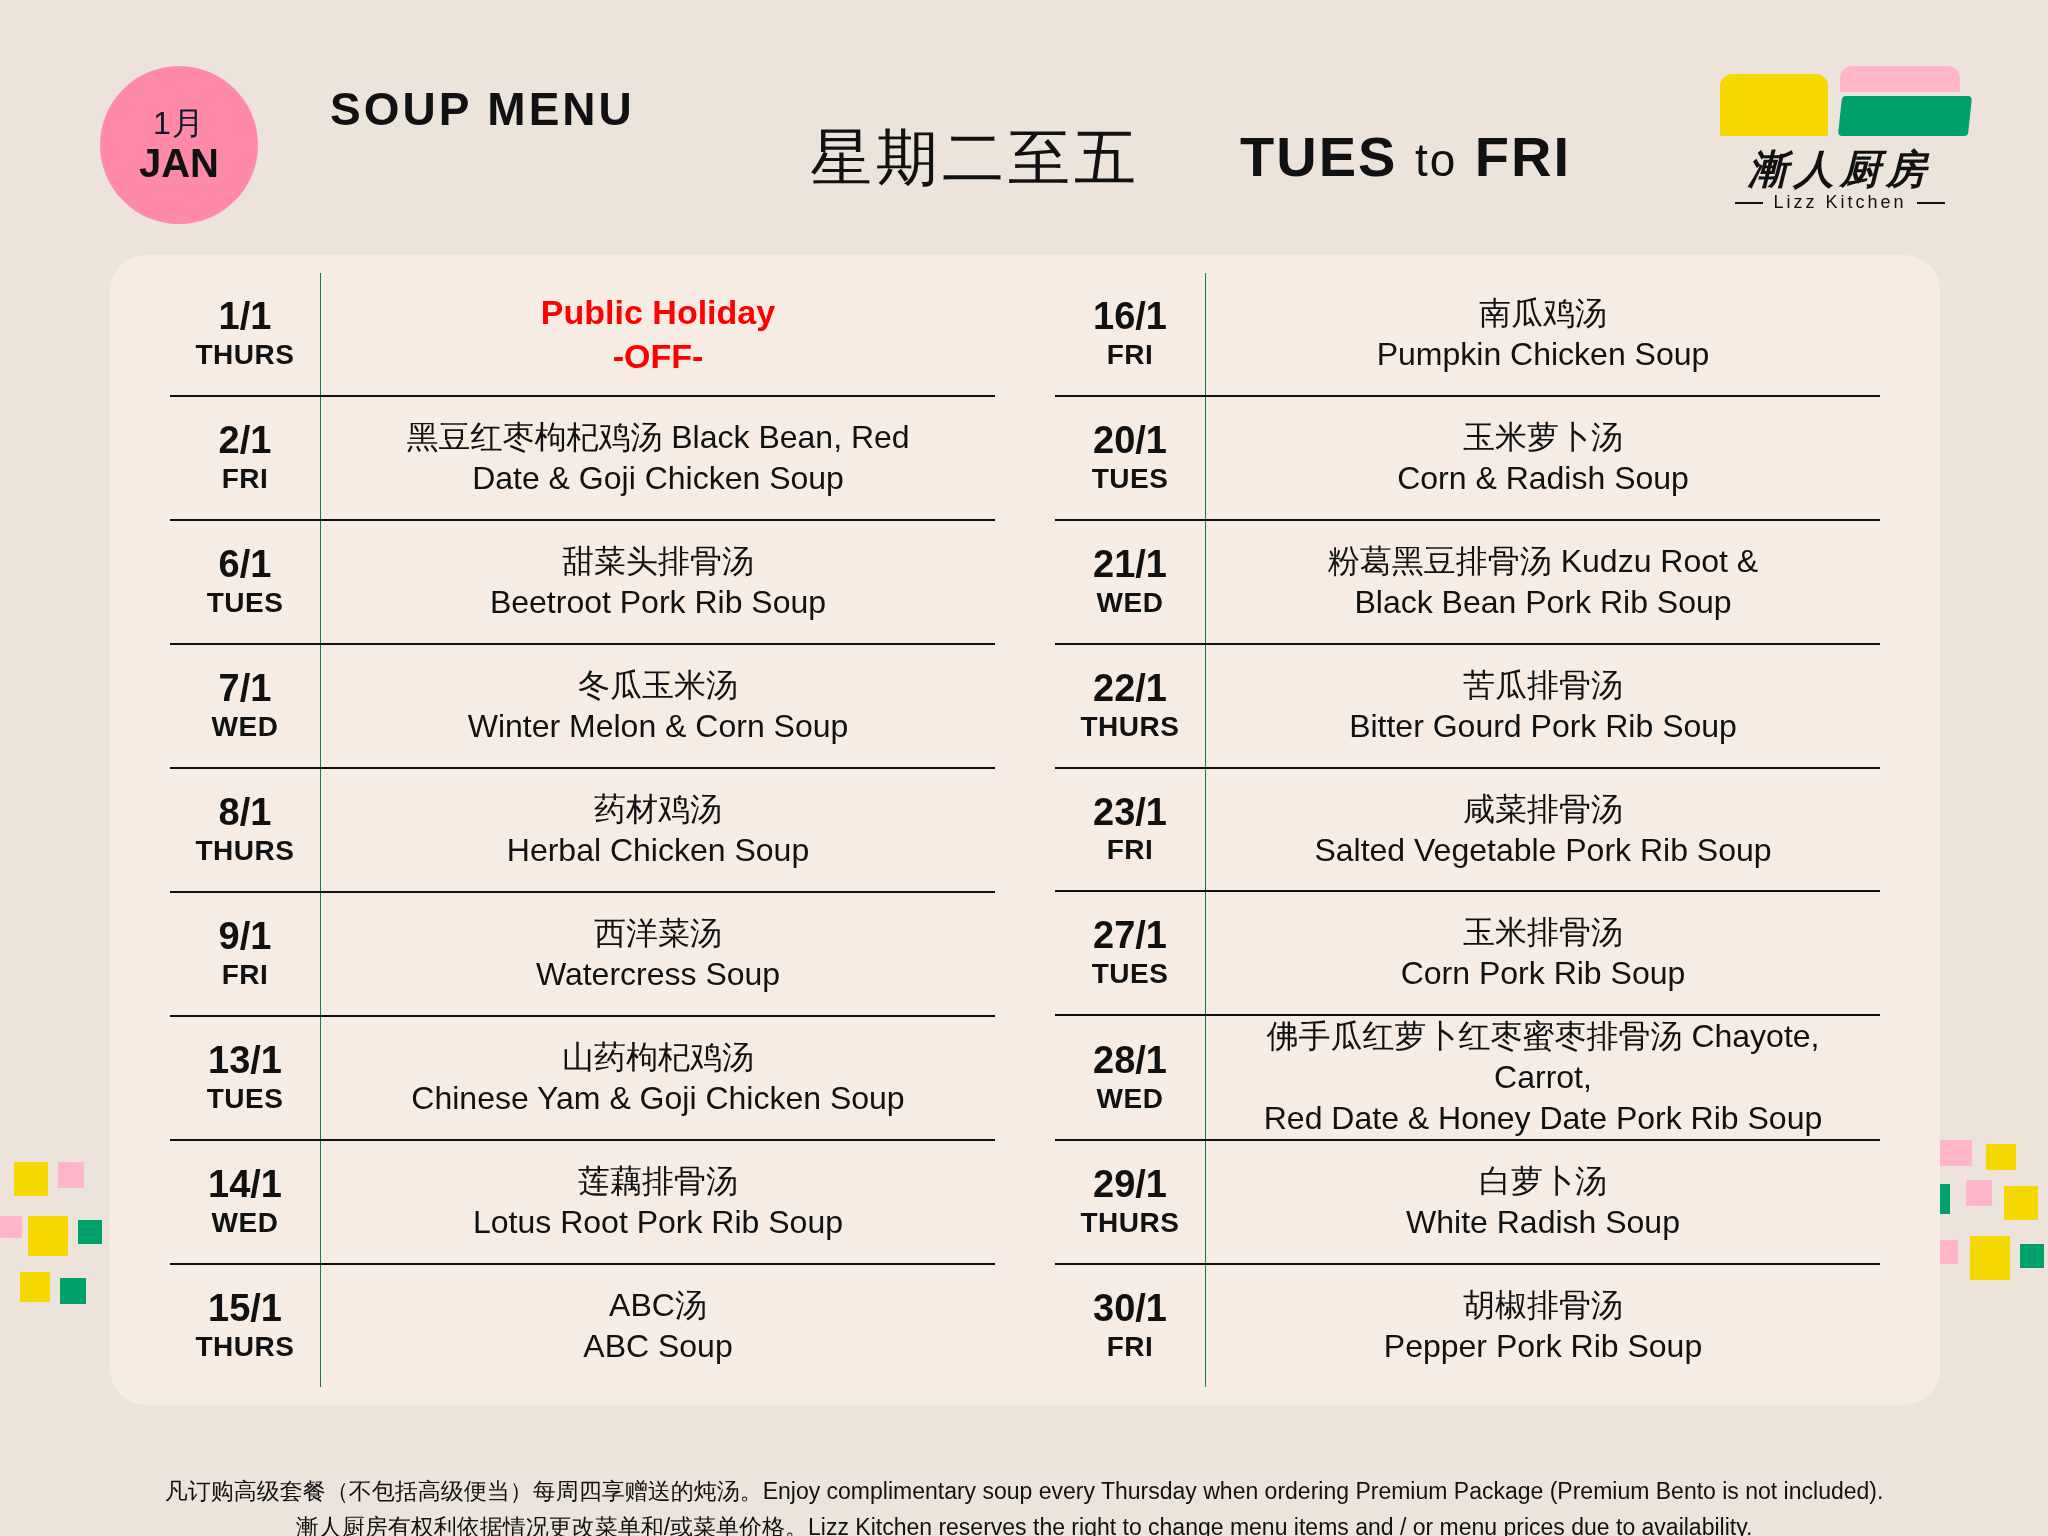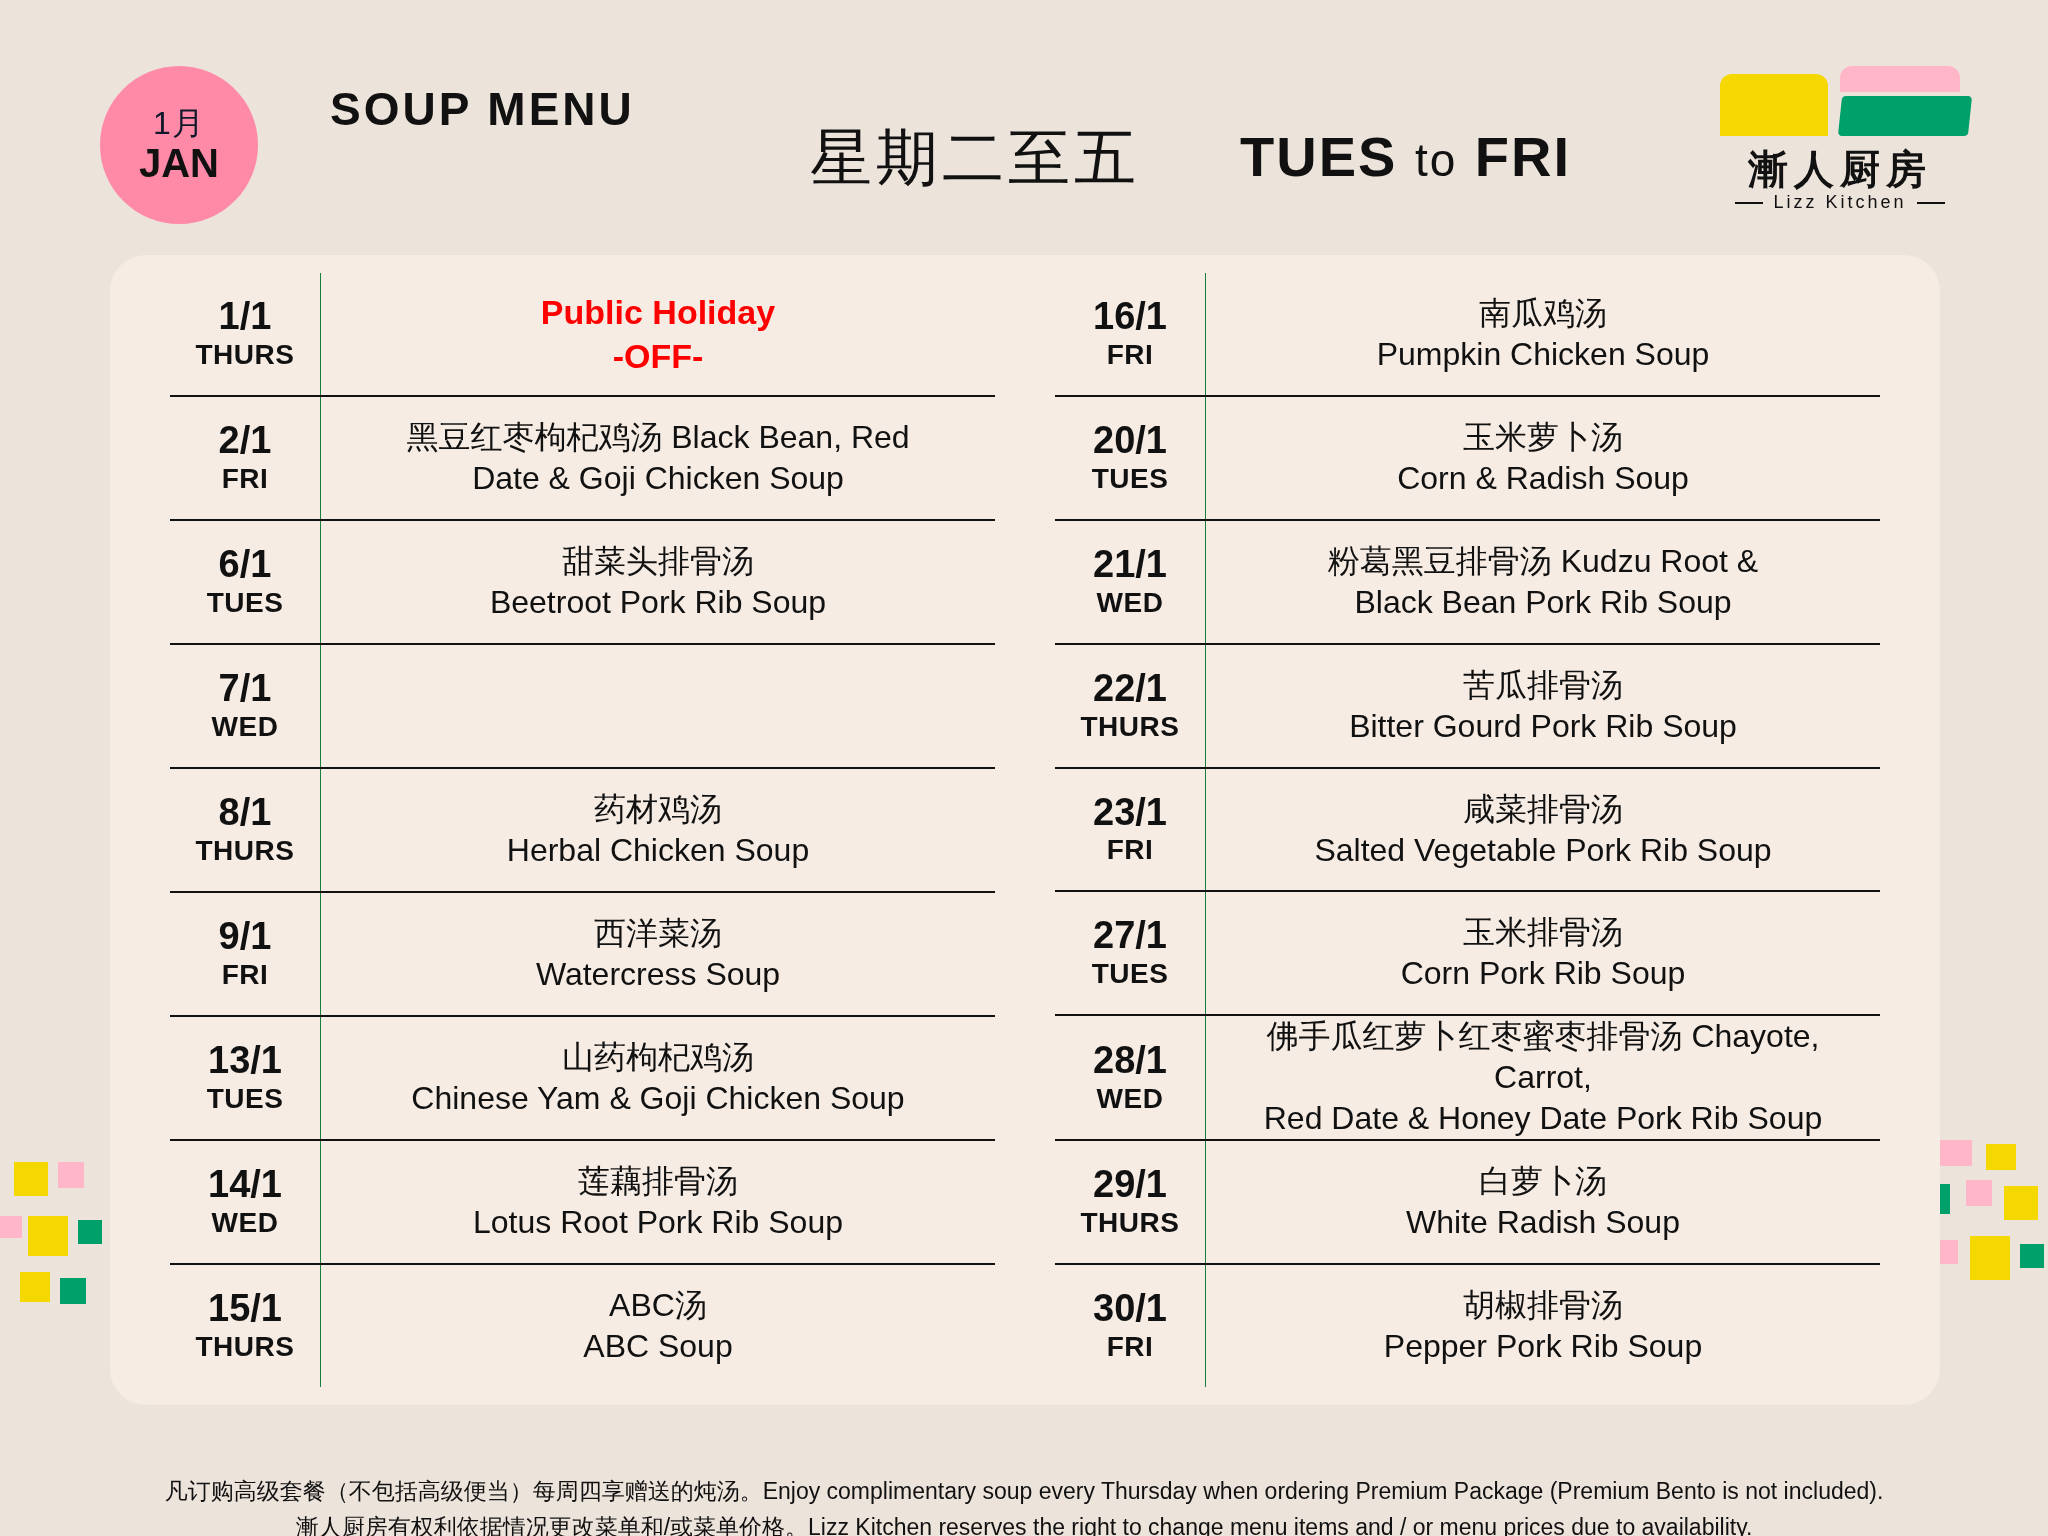--- a/index.html
+++ b/index.html
@@ -110,21 +110,21 @@
     position: absolute; left: 120px; top: 2px; width: 120px; height: 26px;
     background: #ffb6c8; border-radius: 12px 12px 0 0;
   }
   .sh-green {
     position: absolute; left: 120px; top: 32px; width: 130px; height: 40px;
     background: #00a06a; border-radius: 4px;
     transform: skewX(-6deg);
   }
   .logo-cn {
     position: absolute; top: 96px; left: 0; width: 260px;
-    text-align: center; font-size: 40px; font-weight: bold; letter-spacing: 6px; color: #111;
+    text-align: center; font-size: 40px; font-weight: bold; letter-spacing: 6px; color: #111; font-style: italic;
   }
   .logo-en {
     position: absolute; top: 146px; left: 0; width: 260px;
     text-align: center; font-size: 18px; letter-spacing: 3px; color: #111;
   }
   .logo-en:before, .logo-en:after {
     content: ""; display: inline-block; width: 28px; height: 2px;
     background: #111; vertical-align: middle; margin: 0 10px;
   }
 
@@ -318,20 +318,24 @@
           <div class="soup-cn">甜菜头排骨汤</div>
           <div class="soup-en">Beetroot Pork Rib Soup</div>
         </div>
       </div>
 
       <div class="row">
         <div class="date-cell">
           <div class="date-num">7/1</div>
           <div class="date-dow">WED</div>
         </div>
+        <div class="soup-cell">
+          <div class="soup-cn">冬瓜玉米汤</div>
+          <div class="soup-en">Winter Melon &amp; Corn Soup</div>
+        </div>
       </div>
 
       <div class="row">
         <div class="date-cell">
           <div class="date-num">8/1</div>
           <div class="date-dow">THURS</div>
         </div>
         <div class="soup-cell">
           <div class="soup-cn">药材鸡汤</div>
           <div class="soup-en">Herbal Chicken Soup</div>

